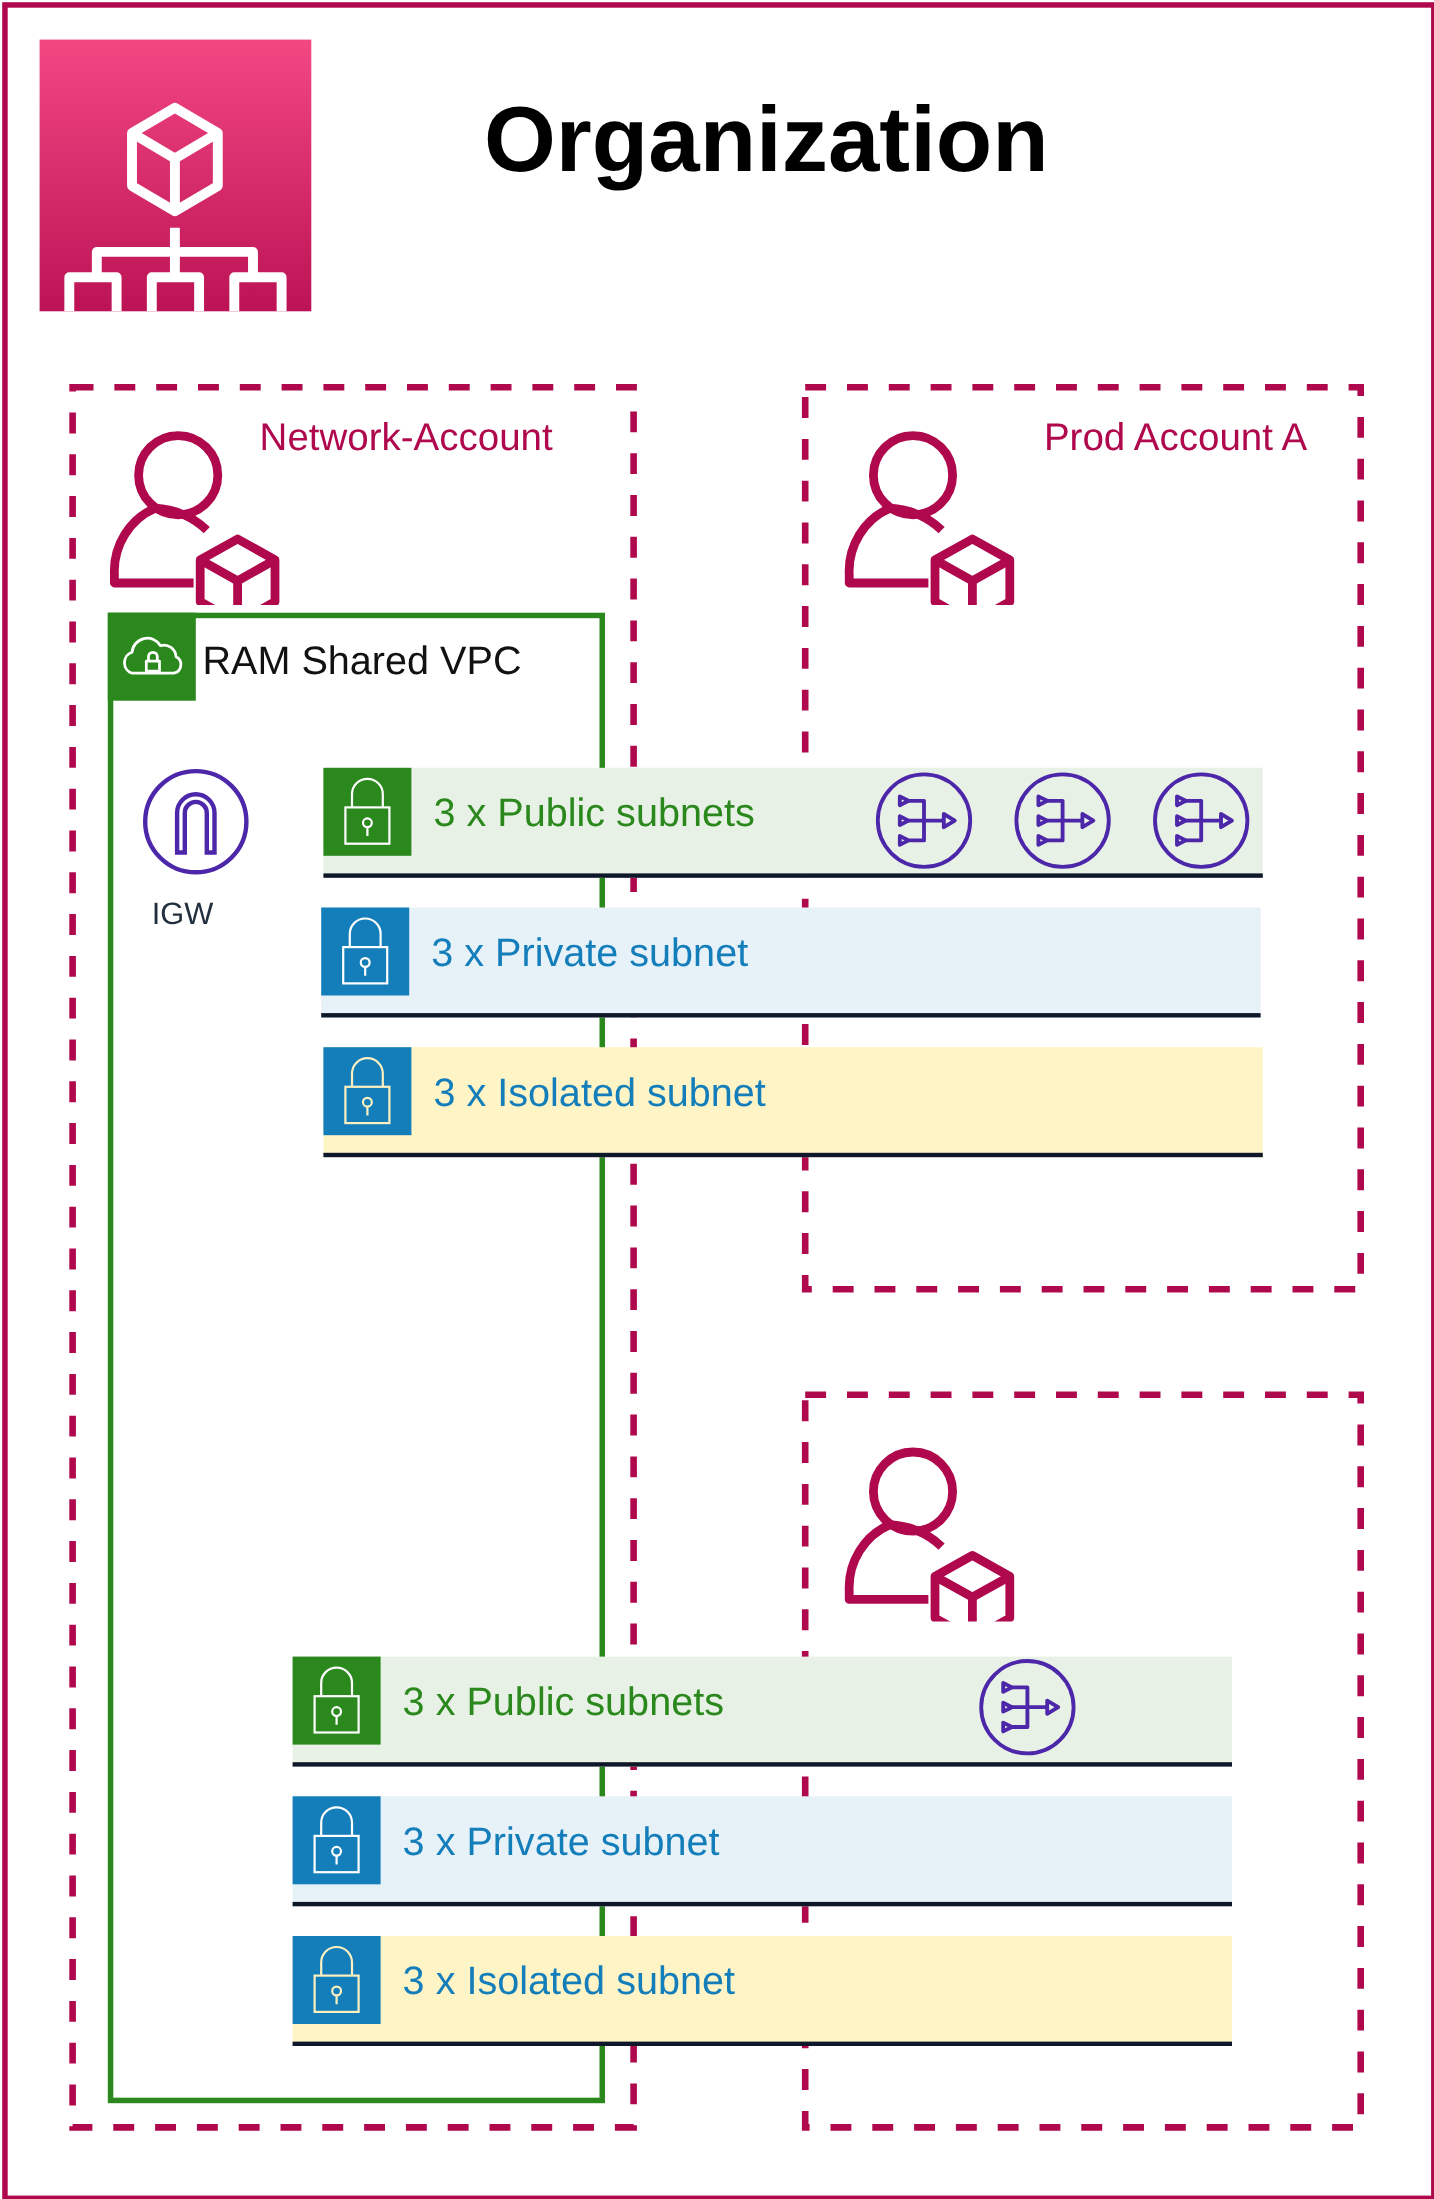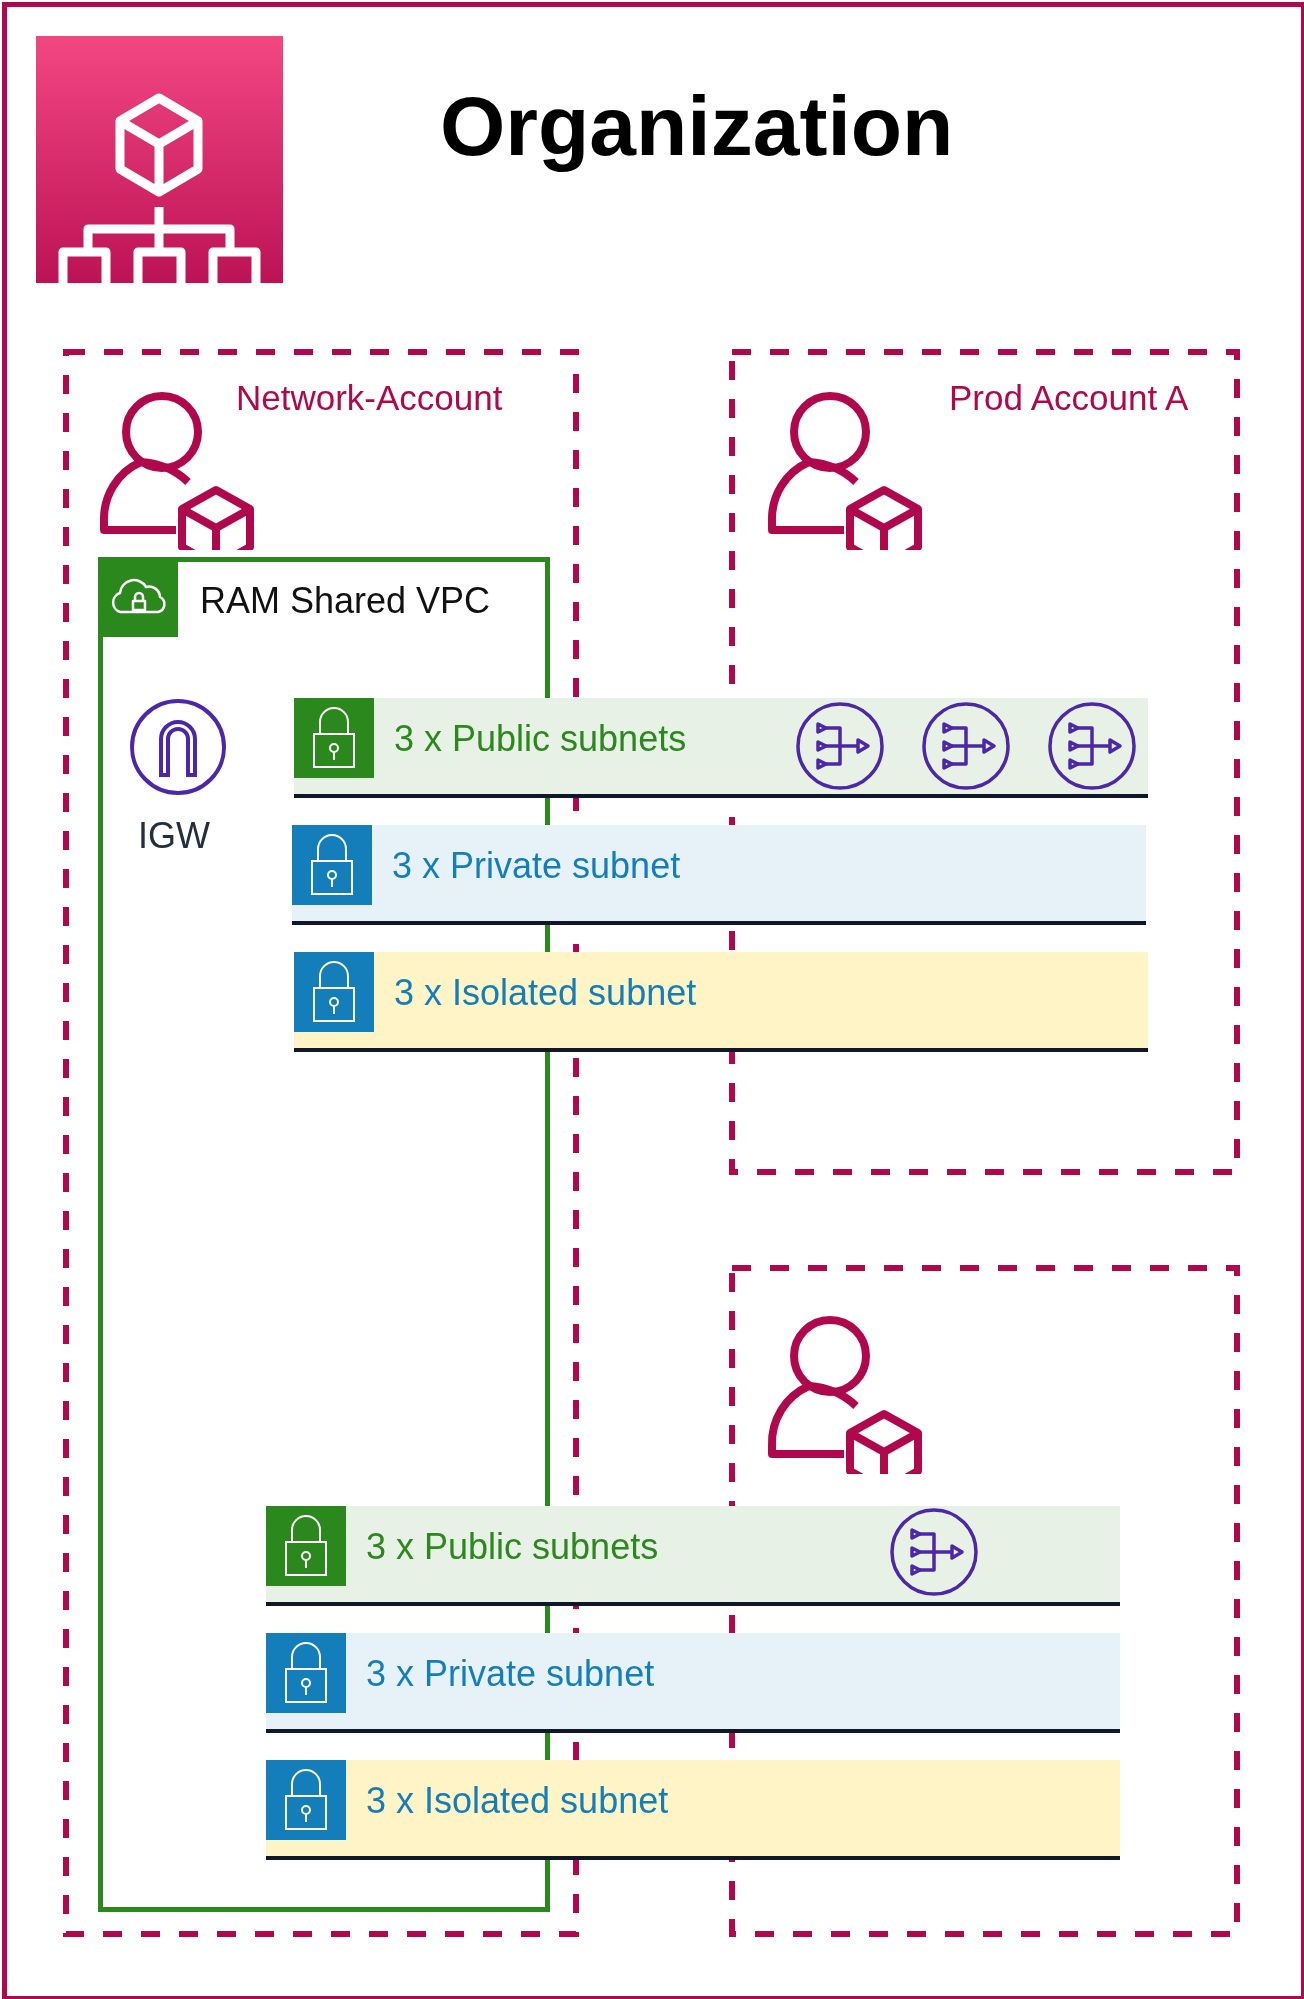--- a/index.html
+++ b/index.html
@@ -7,23 +7,23 @@
   .abs { position:absolute; }
   #org-frame { left:2px; top:2px; width:1294px; height:1989px; border:5px solid #b0084d; box-sizing:content-box; }
   #org-logo { left:36px; top:36px; width:247px; height:247px; background:linear-gradient(180deg,#f34782 0%,#bc1356 100%); }
   #org-title { left:440px; top:78px; font-size:84px; font-weight:bold; color:#000000; letter-spacing:0px; }
   .acct { border:none; }
   .acct svg.dash { position:absolute; left:0; top:0; overflow:visible; }
   .acct-label { position:absolute; color:#b0084d; font-size:35px; text-align:left; line-height:48px; }
   .user-icon { position:absolute; width:168px; height:168px; }
   #vpc-frame { left:98px; top:557px; width:442px; height:1345px; border:5px solid #2a881d; }
   #vpc-head-icon { left:98px; top:557px; width:80px; height:80px; background:#2a881d; }
-  #vpc-label { left:200px; top:580px; font-size:36px; color:#111; }
+  #vpc-label { left:184px; top:580px; font-size:36px; color:#111; }
   #igw-icon { left:128px; top:697px; width:100px; height:100px; }
-  #igw-label { left:138px; top:815px; font-size:36px; color:#232f3e; }
+  #igw-label { left:138px; top:815px; font-size:28px; color:#232f3e; }
   .subnet { position:absolute; height:96px; border-bottom:4px solid #0f172a; }
   .subnet .badge { position:absolute; left:0; top:0; width:80px; height:80px; }
   .subnet .label { position:absolute; left:100px; top:20px; font-size:36px; }
   .pub { background:#e8f1e5; }
   .pub .badge { background:#2a881d; }
   .pub .label { color:#2a881d; }
   .priv { background:#e6f1f8; }
   .priv .badge { background:#147eba; }
   .priv .label { color:#147eba; }
   .iso { background:#fef4c6; }

